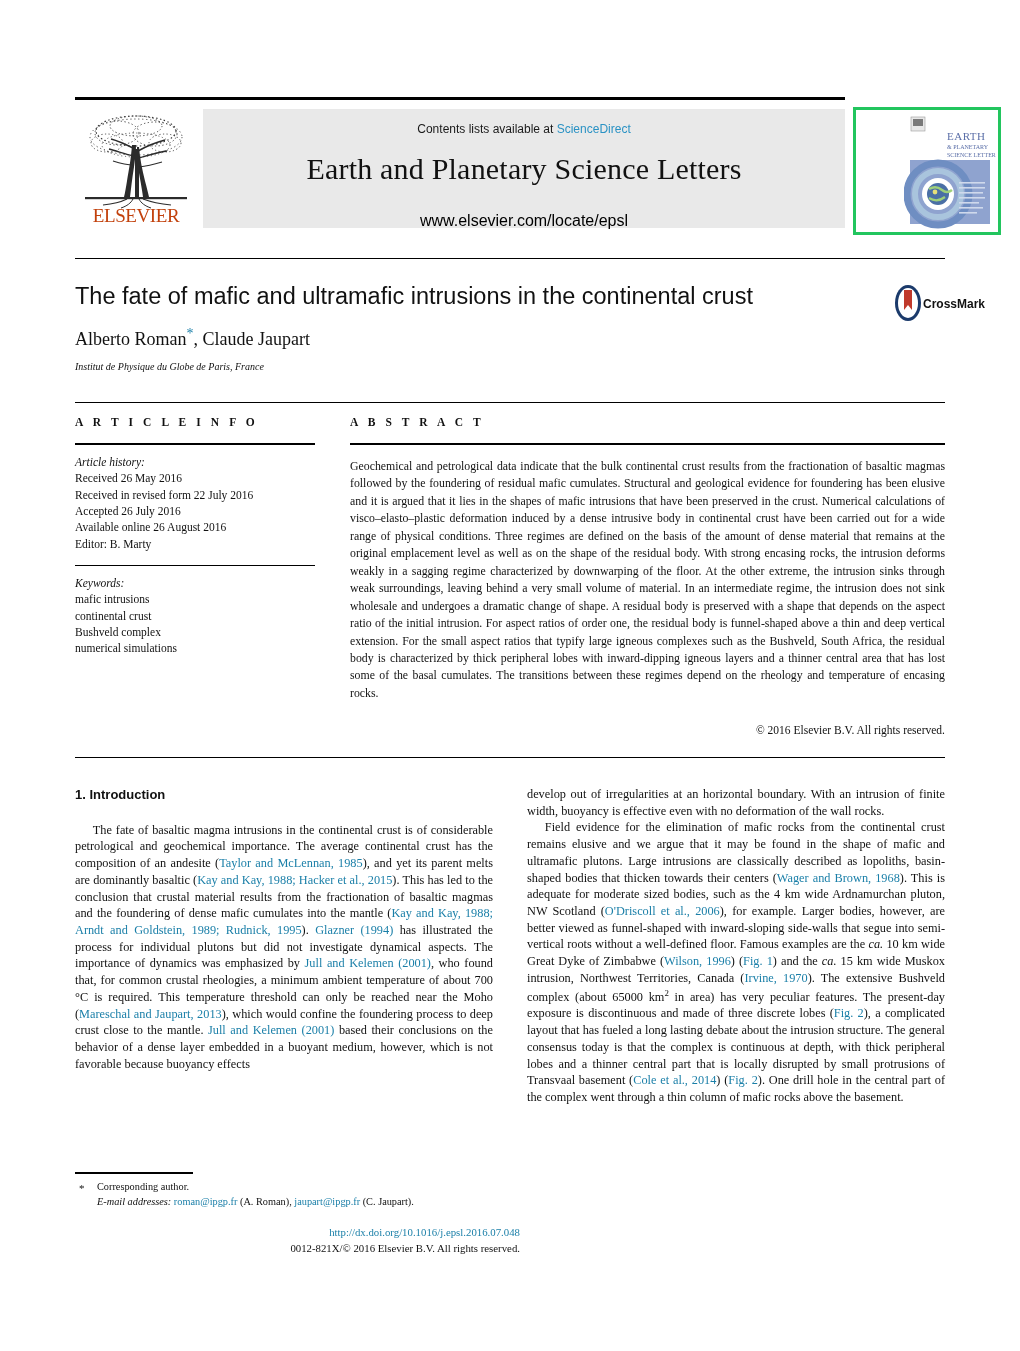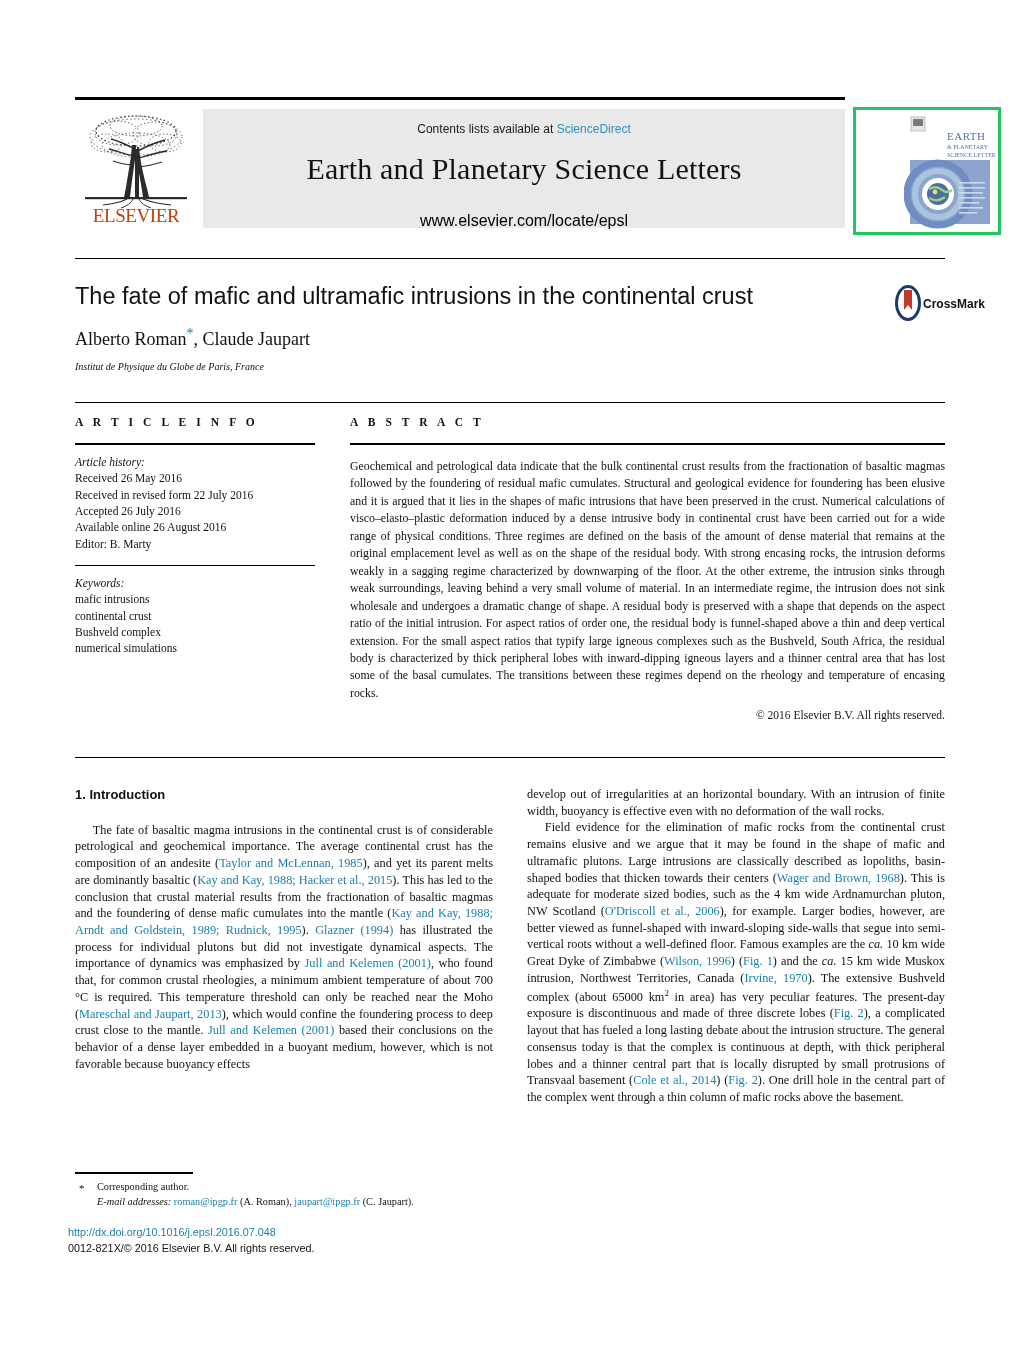--- a/index.html
+++ b/index.html
@@ -231,21 +231,21 @@
   }
   .abstract-body {
     margin-top: 13px;
     font-family: "Liberation Serif", serif;
     font-size: 11.8px;
     line-height: 1.48;
     text-align: justify;
     color: #111;
   }
   .copyright {
-    margin-top: 7px;
+    margin-top: 22px;
     text-align: right;
     font-family: "Liberation Serif", serif;
     font-size: 11.5px;
     color: #111;
   }
 
   
   .col {
     position: absolute;
     top: 786px;
@@ -299,26 +299,27 @@
     left: 4px;
     top: 1px;
     font-size: 11px;
   }
   .footnote .fline1 { margin-left: 22px; }
   .footnote .fline2 { margin-left: 22px; }
   .footnote .em-lbl { font-style: italic; }
   .doi-block {
     position: absolute;
     top: 1224px;
-    left: 68px;
+    left: 90px;
     width: 430px;
-    font-family: Liberation Sans, sans-serif;
+    font-family: Liberation Serif, serif;
     font-size: 10.8px;
     line-height: 1.5;
     color: #111;
+    text-align: right;
   }
   .doi-link { color: #1a7fa8; }
   sup { font-size: 0.72em; vertical-align: super; }
   .ital { font-style: italic; }
 </style>
 </head>
 <body>
 
 <div class="page">
 

